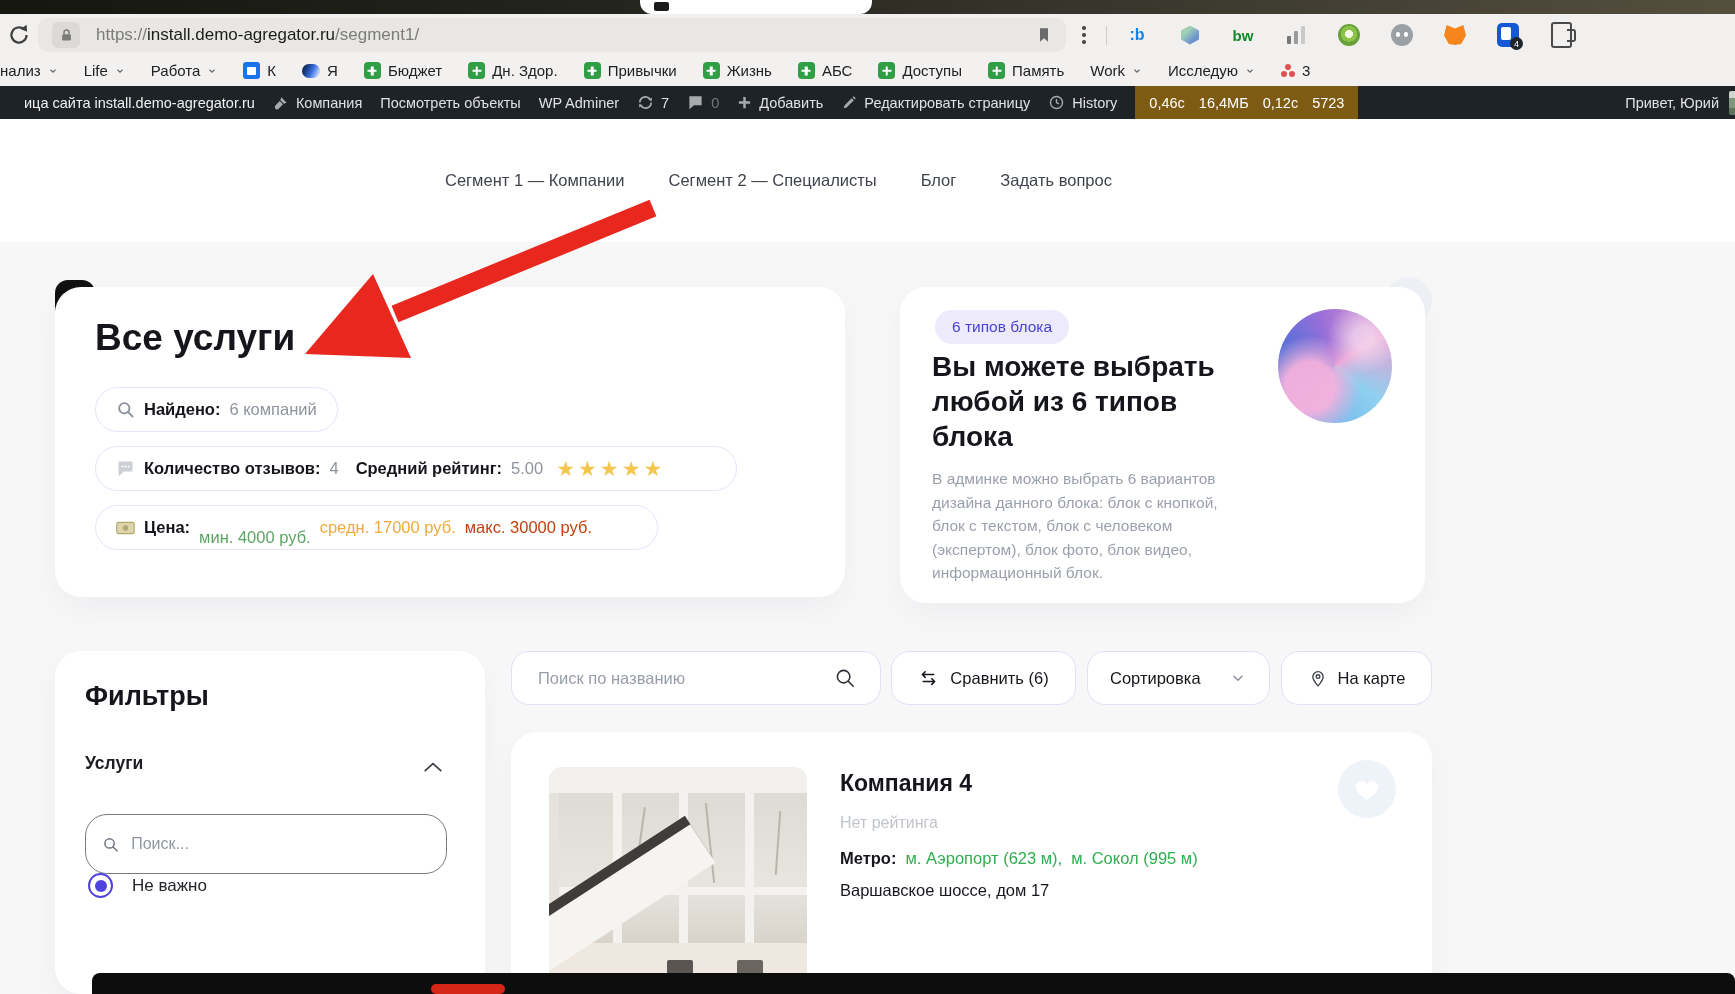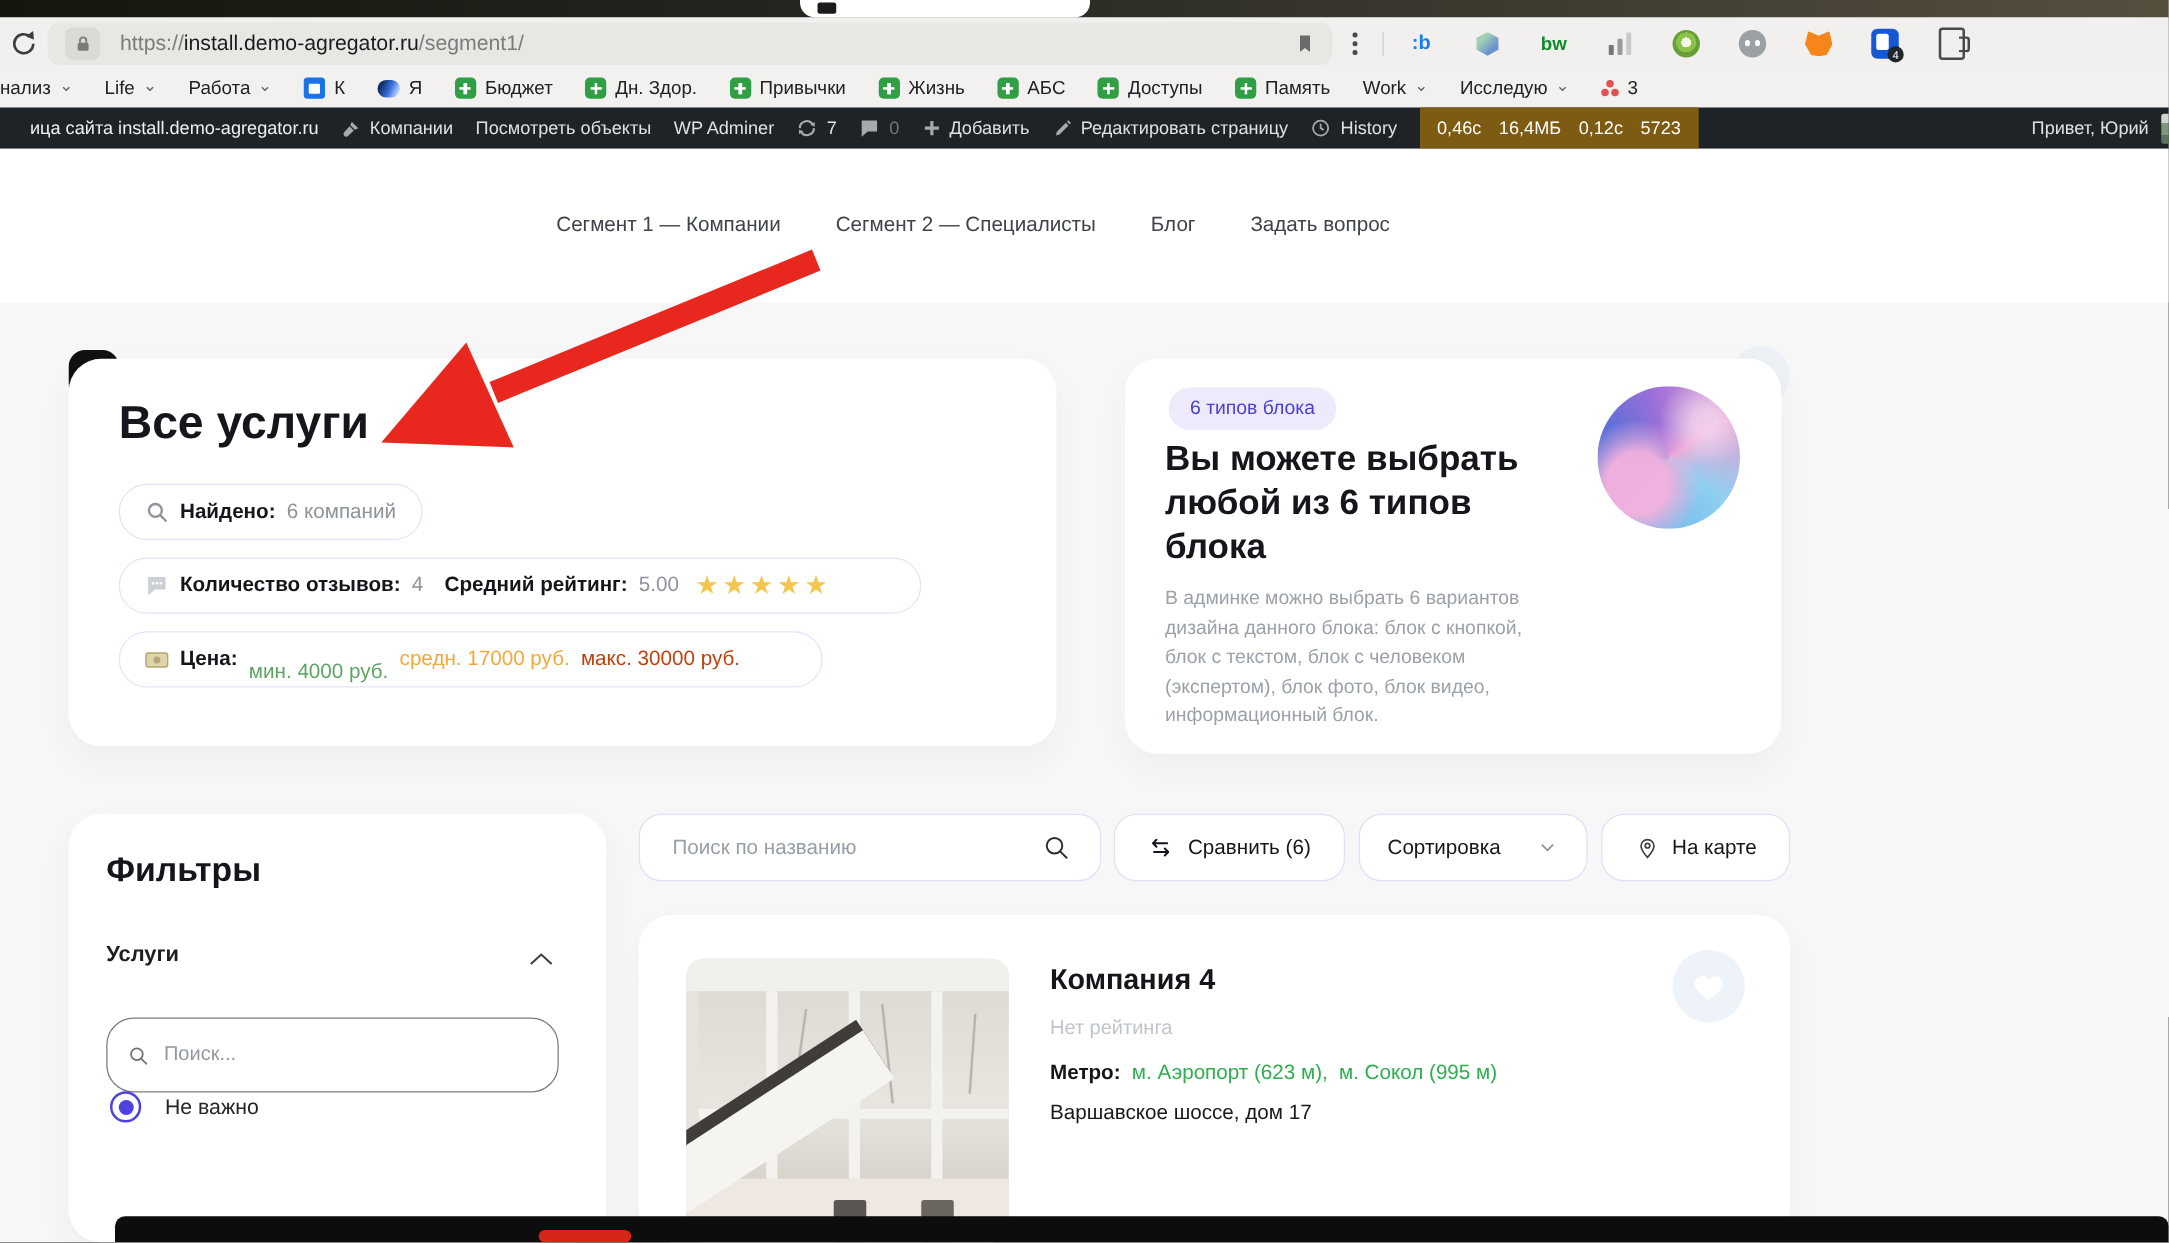--- a/index.html
+++ b/index.html
@@ -316,21 +316,21 @@
         <span>3</span>
       </span>
   </div>
 
   <div class="abs admin-bar">
     <span style="color:#eef0f1;">ица сайта install.demo-agregator.ru</span>
     <span class="grp">
       <svg width="16" height="16" viewBox="0 0 24 24" fill="#a7aaad">
           <path d="M12.5 3.5l8 8-4.2 1.6-5.4-5.4zM10 9l5 5-6.5 6.5c-1.5 1.5-4 1.5-5-0s-1-3.5.5-5z"></path>
         </svg>
-      <span>Компании</span>
+      <span>Компания</span>
     </span>
     <span>Посмотреть объекты</span>
     <span>WP Adminer</span>
     <span class="grp">
       <svg width="17" height="17" viewBox="0 0 24 24" fill="none" stroke="#a7aaad" stroke-width="2.4">
           <path d="M20 12a8 8 0 0 1-14.5 4.6M4 12a8 8 0 0 1 14.5-4.6"></path>
           <polygon points="3,19 3.2,13.6 8.2,15.8" fill="#a7aaad" stroke="none"></polygon>
           <polygon points="21,5 20.8,10.4 15.8,8.2" fill="#a7aaad" stroke="none"></polygon>
         </svg>
       <span>7</span>

